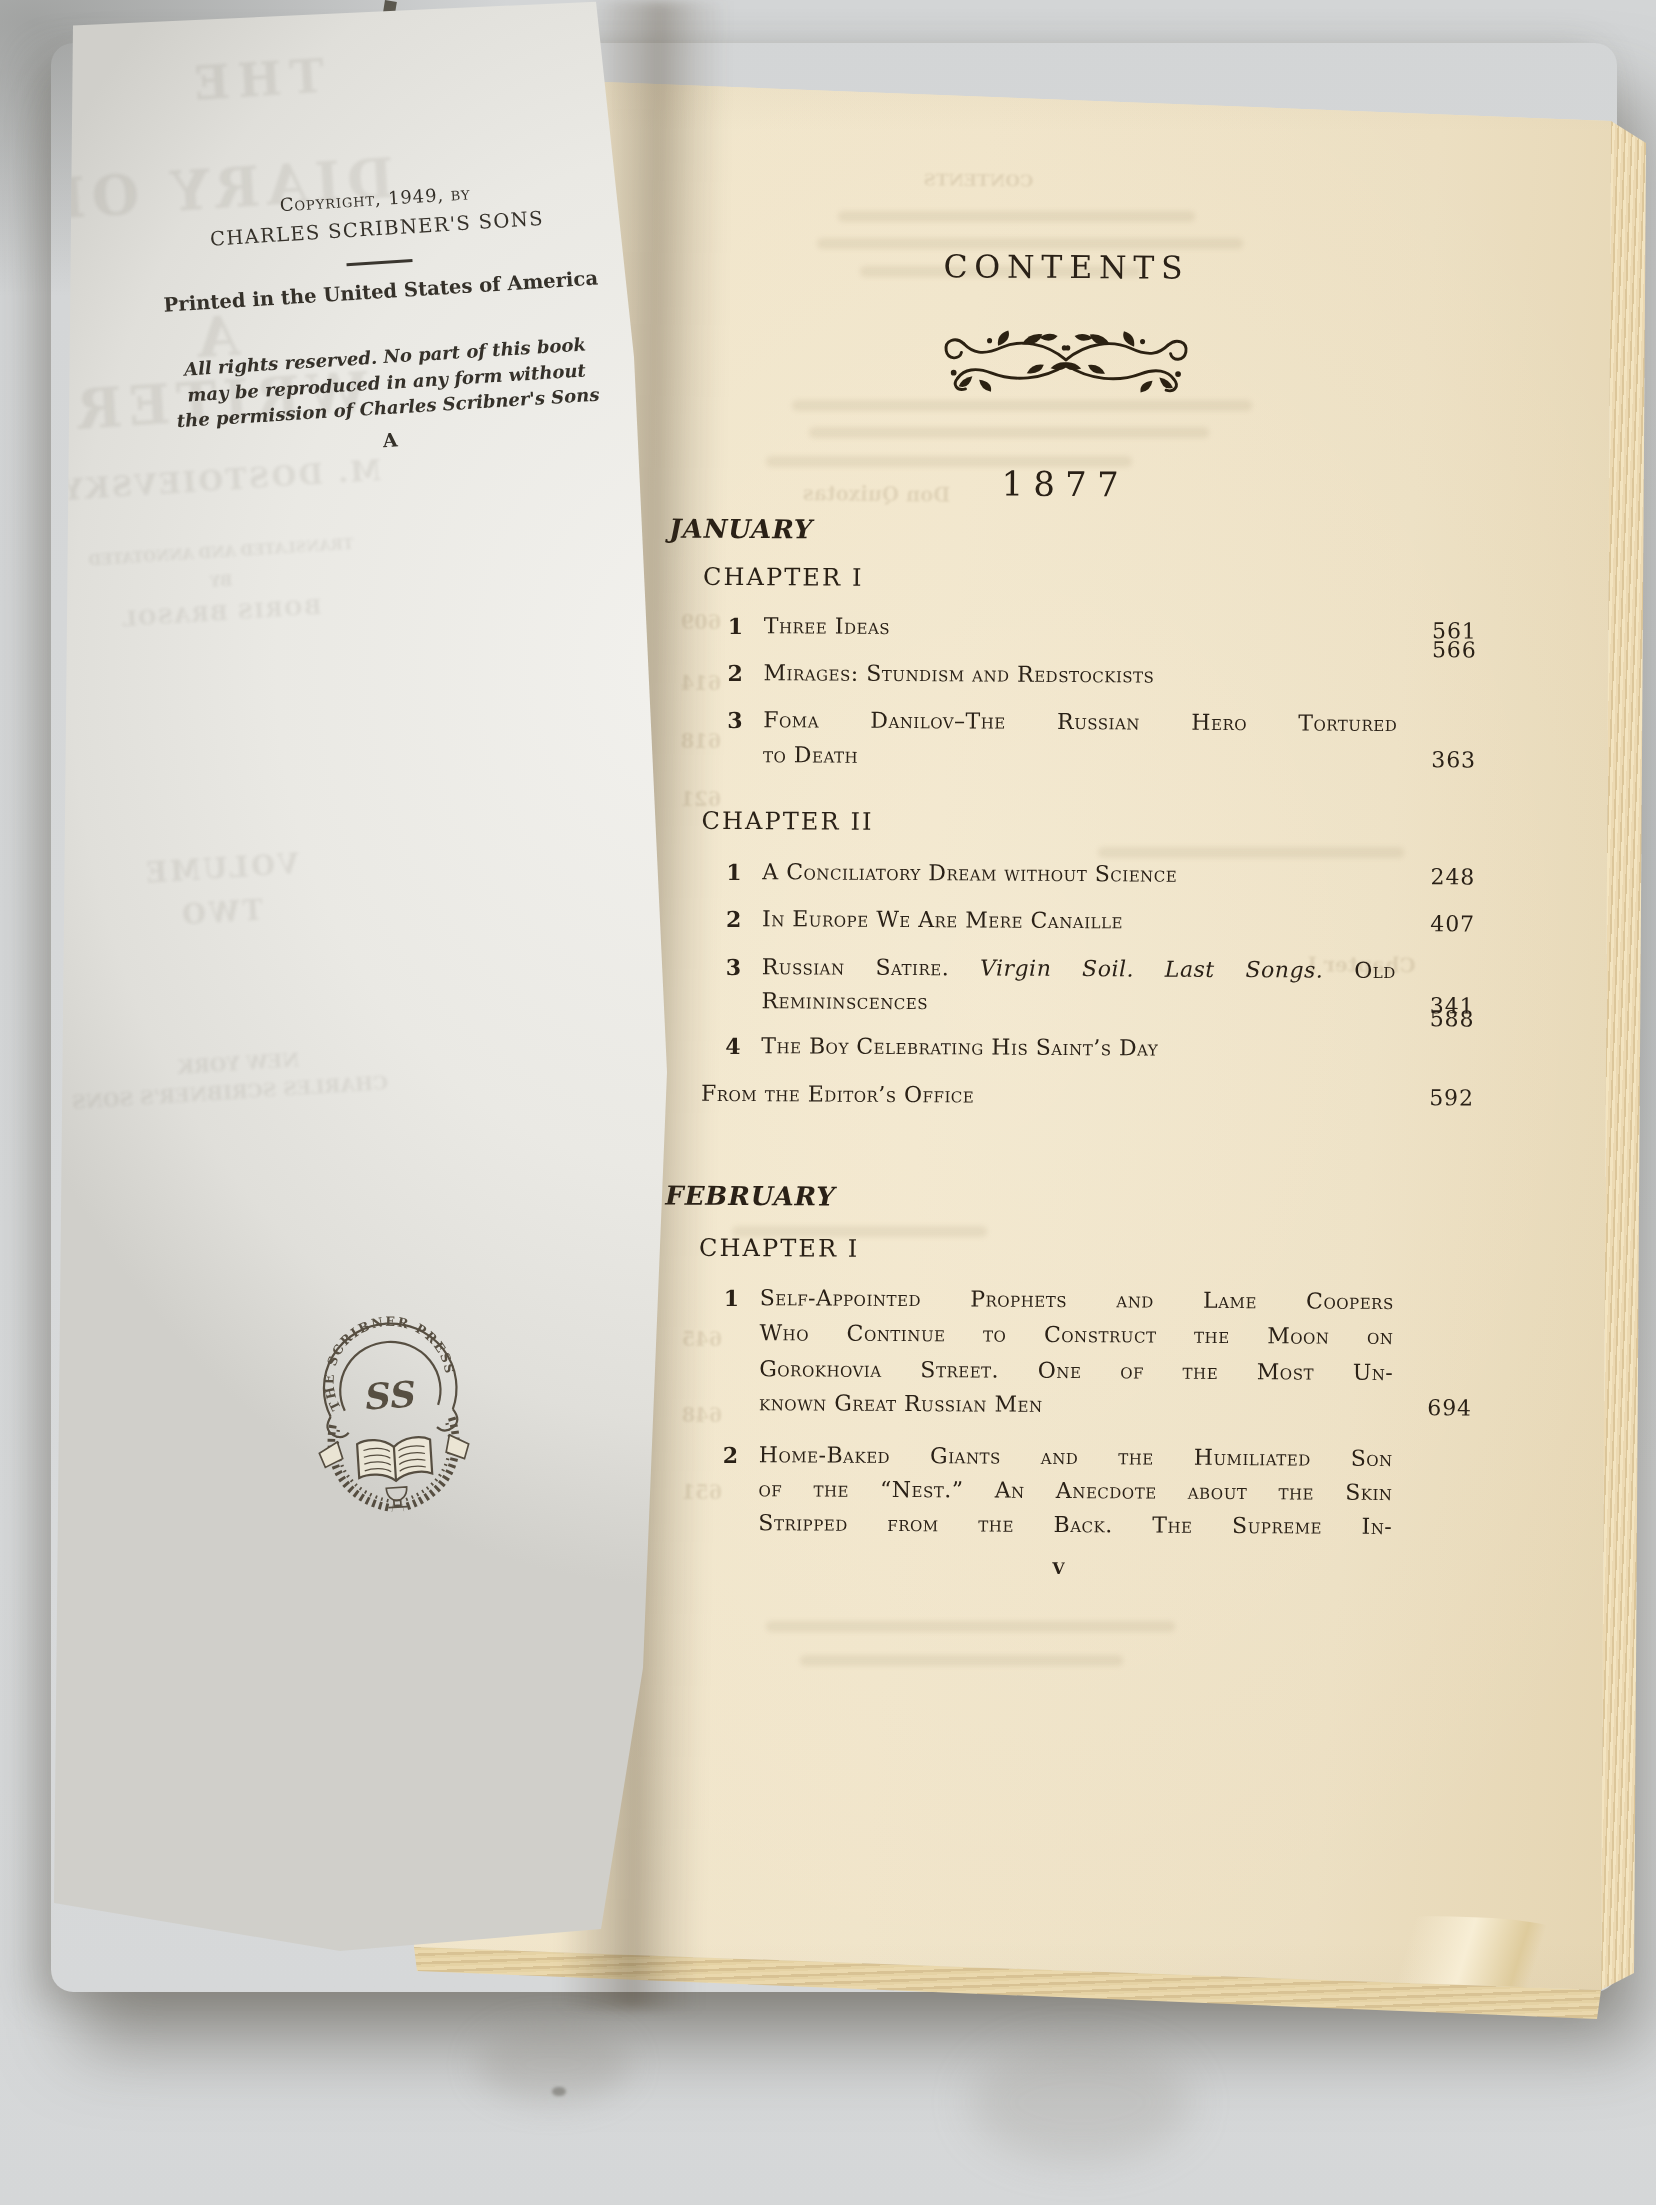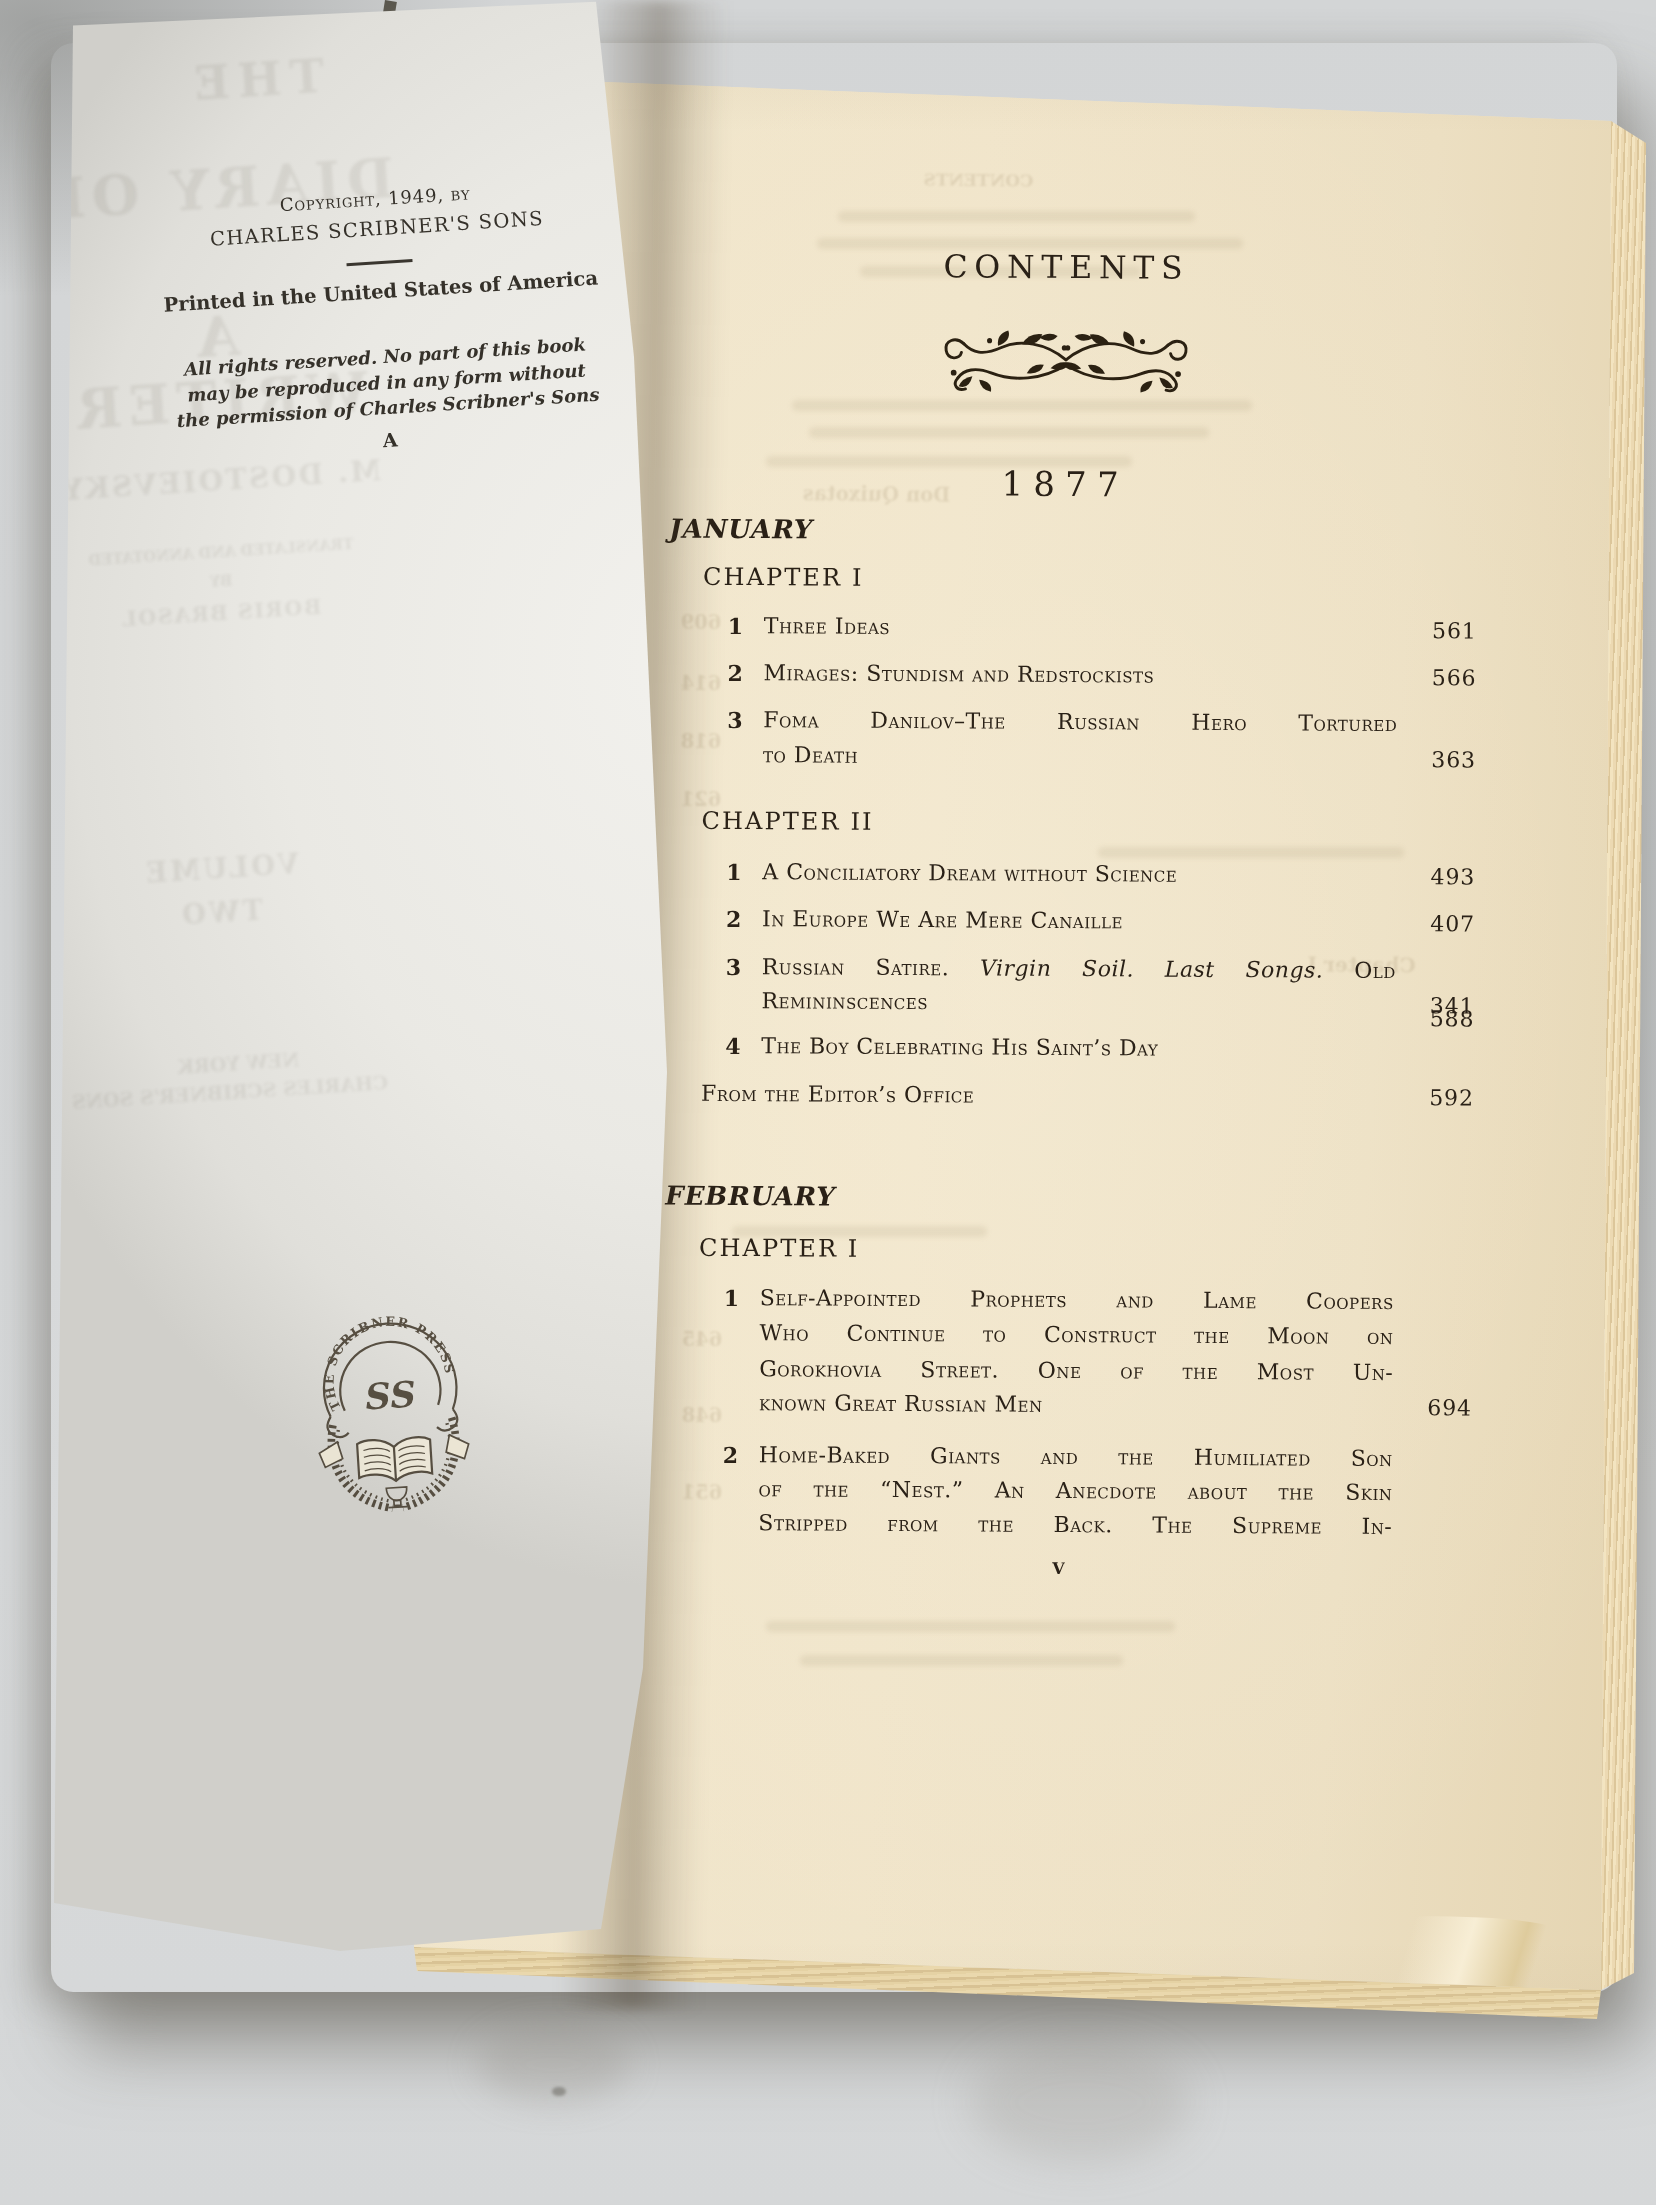--- a/index.html
+++ b/index.html
@@ -145,32 +145,32 @@
 
       <div class="abs month" style="top:516px">JANUARY</div>
       <div class="abs chap" style="top:565px">CHAPTER I</div>
 
       <div class="abs inum" style="top:615px">1</div>
       <div class="abs line sc" style="top:615px">Three Ideas</div>
       <div class="abs pg" style="top:616px">561</div>
 
       <div class="abs inum" style="top:662px">2</div>
       <div class="abs line sc" style="top:662px">Mirages: Stundism and Redstockists</div>
-      <div class="abs pg" style="top:663px">566</div>
+      <div class="abs pg" style="top:635px">566</div>
 
       <div class="abs inum" style="top:709px">3</div>
       <div class="abs lineJ sc" style="top:709px">Foma Danilov–The Russian Hero Tortured</div>
       <div class="abs line sc" style="top:744px">to Death</div>
       <div class="abs pg" style="top:745px">363</div>
 
       <div class="abs chap" style="top:809px">CHAPTER II</div>
 
       <div class="abs inum" style="top:861px">1</div>
       <div class="abs line sc" style="top:861px">A Conciliatory Dream without Science</div>
-      <div class="abs pg" style="top:862px">493</div>
+      <div class="abs pg" style="top:862px">248</div>
 
       <div class="abs inum" style="top:908px">2</div>
       <div class="abs line sc" style="top:908px">In Europe We Are Mere Canaille</div>
       <div class="abs pg" style="top:909px">407</div>
 
       <div class="abs inum" style="top:956px">3</div>
       <div class="abs lineJ sc" style="top:956px"><span>Russian Satire. </span><i class="noSC">Virgin Soil. Last Songs.</i><span> Old</span></div>
       <div class="abs line sc" style="top:990px">Remininscences</div>
       <div class="abs pg" style="top:991px">341</div>
 

